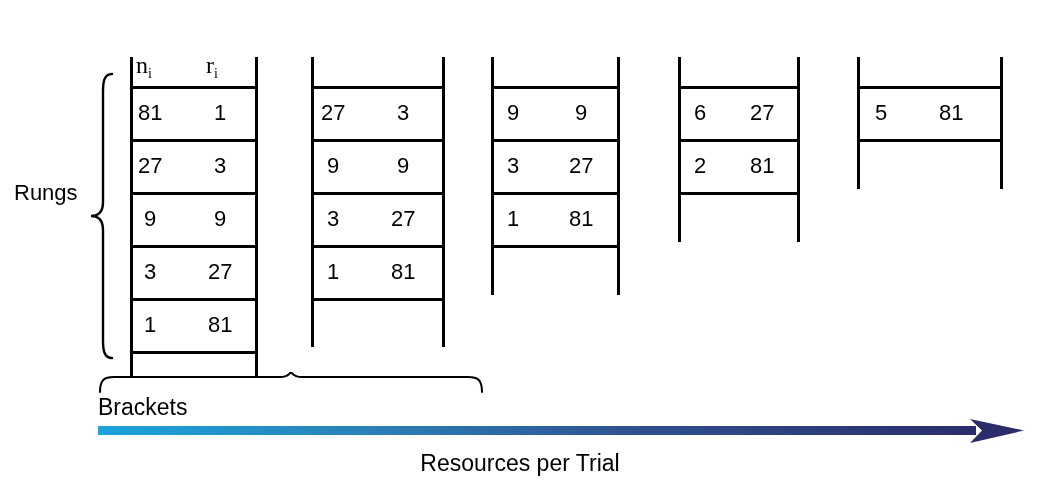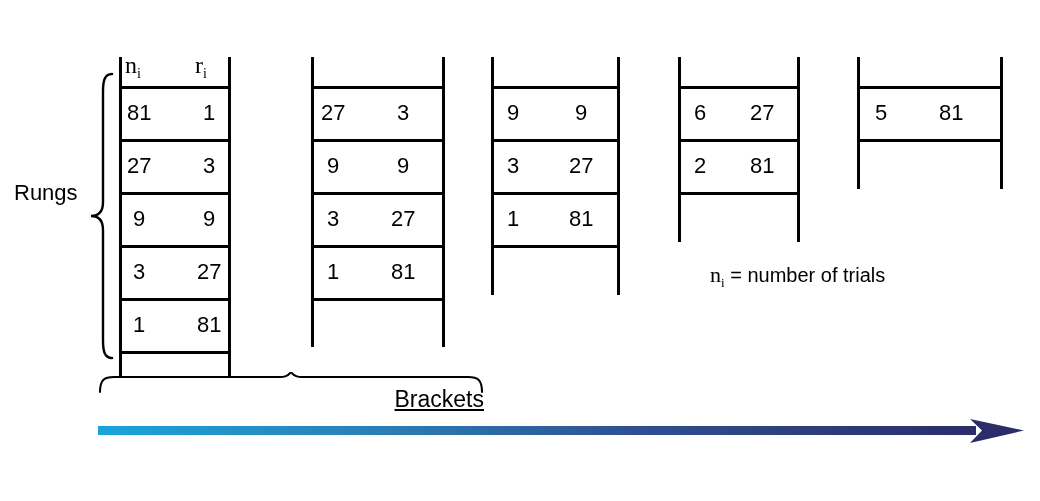--- a/index.html
+++ b/index.html
@@ -102,27 +102,26 @@
   #brackets-brace {
     position: absolute;
     left: 98px;
     top: 372px;
     width: 386px;
     height: 22px;
   }
   #brackets-label {
     position: absolute;
     left: 98px;
-    top: 388px;
+    top: 396px;
     width: 386px;
-    text-align: right;
+    text-align: left;
     font-size: 23px;
     line-height: 23px;
     white-space: nowrap;
-    text-decoration: underline;
   }
 
   
   .legend-line {
     position: absolute;
     left: 710px;
     font-size: 20px;
     line-height: 20px;
     white-space: nowrap;
     font-family: "Liberation Sans", sans-serif;
@@ -163,21 +162,21 @@
 <body>
 
 <div id="page">
 
 
   <div id="rungs-label">Rungs</div>
   <svg id="rungs-brace" viewBox="0 0 26 288" preserveAspectRatio="none">
     <path d="M24 2 C16 2 15 10 15 20 L15 130 C15 140 10 144 3 144 C10 144 15 148 15 158 L15 268 C15 278 16 286 24 286" fill="none" stroke="#000000" stroke-width="2.4" stroke-linecap="round" vector-effect="non-scaling-stroke"></path>
   </svg>
 
-  <div class="ladder" style="left:119px; top:57px; width:112px; height:321px;">
+  <div class="ladder" style="left:130px; top:57px; width:128px; height:321px;">
     <div class="rail left" style="height:321px;"></div>
     <div class="rail right" style="height:321px;"></div>
     <div class="hdr" style="left:6px; top:-4px;"><span>n</span><sub>i</sub></div>
     <div class="hdr" style="left:76px; top:-4px;"><span>r</span><sub>i</sub></div>
     <div class="rung" style="top:29px;"></div>
     <div class="rung" style="top:82px;"></div>
     <div class="rung" style="top:135px;"></div>
     <div class="rung" style="top:188px;"></div>
     <div class="rung" style="top:241px;"></div>
     <div class="rung" style="top:294px;"></div>
@@ -245,31 +244,28 @@
     <div class="rung" style="top:82px;"></div>
     <div class="cell n" style="left:18px; top:45px;">5</div>
     <div class="cell r" style="left:82px; top:45px;">81</div>
   </div>
 
   <svg id="brackets-brace" viewBox="0 0 386 22" preserveAspectRatio="none">
     <path d="M2 20 C2 8 6 5 16 5 L182 5 C190 5 191 2 193 0 C195 2 196 5 204 5 L370 5 C380 5 384 8 384 20" fill="none" stroke="#000000" stroke-width="2" stroke-linecap="round" vector-effect="non-scaling-stroke"></path>
   </svg>
   <div id="brackets-label">Brackets</div>
 
-  <div class="legend-line" id="legend-n">
-    <span class="legend-sym"><span>n</span><sub>i</sub></span>
-    <span>= number of trials</span>
-  </div>
 
   <svg id="arrow" viewBox="0 0 928 34">
     <defs>
       <linearGradient id="arrowGrad" x1="0" y1="0" x2="1" y2="0">
         <stop offset="0%" stop-color="#1ba3db"></stop>
         <stop offset="32%" stop-color="#2b7fb5"></stop>
         <stop offset="62%" stop-color="#2f4f8e"></stop>
         <stop offset="100%" stop-color="#2b2d6b"></stop>
       </linearGradient>
     </defs>
     <rect x="0" y="8" width="878" height="9" fill="url(#arrowGrad)"></rect>
     <path d="M872 1 L926 12.5 L872 25 L884 12.5 Z" fill="#2b2d6b"></path>
   </svg>
+  <div id="arrow-label">Resources per Trial</div>
 
 </div>
 
 </body></html>

